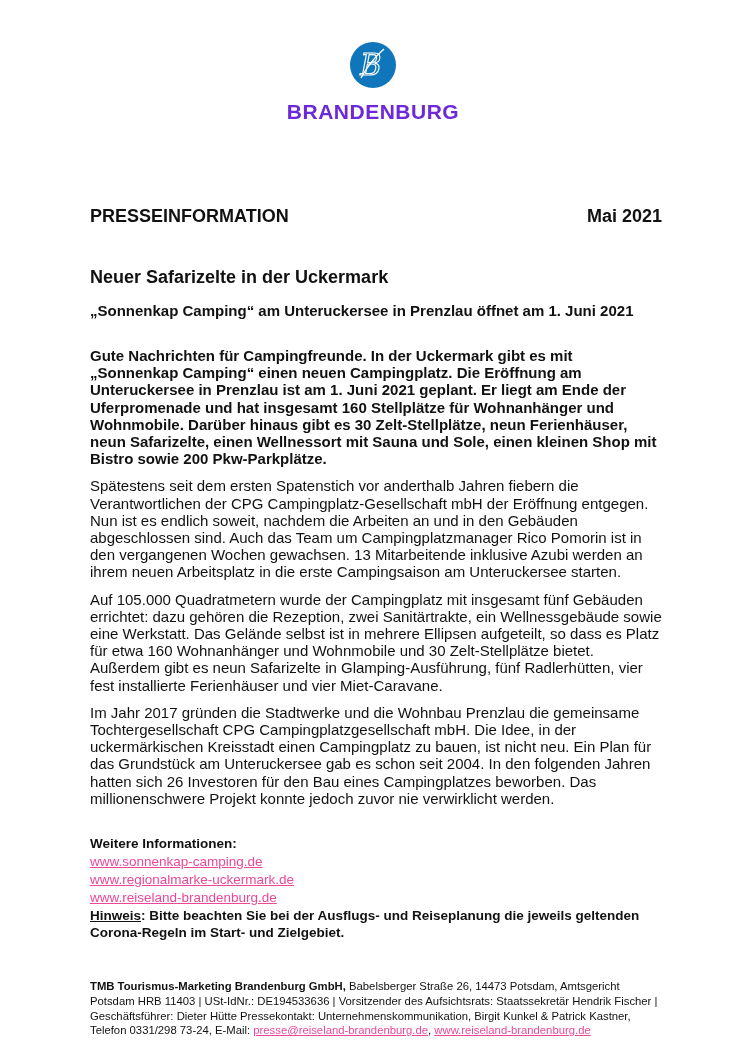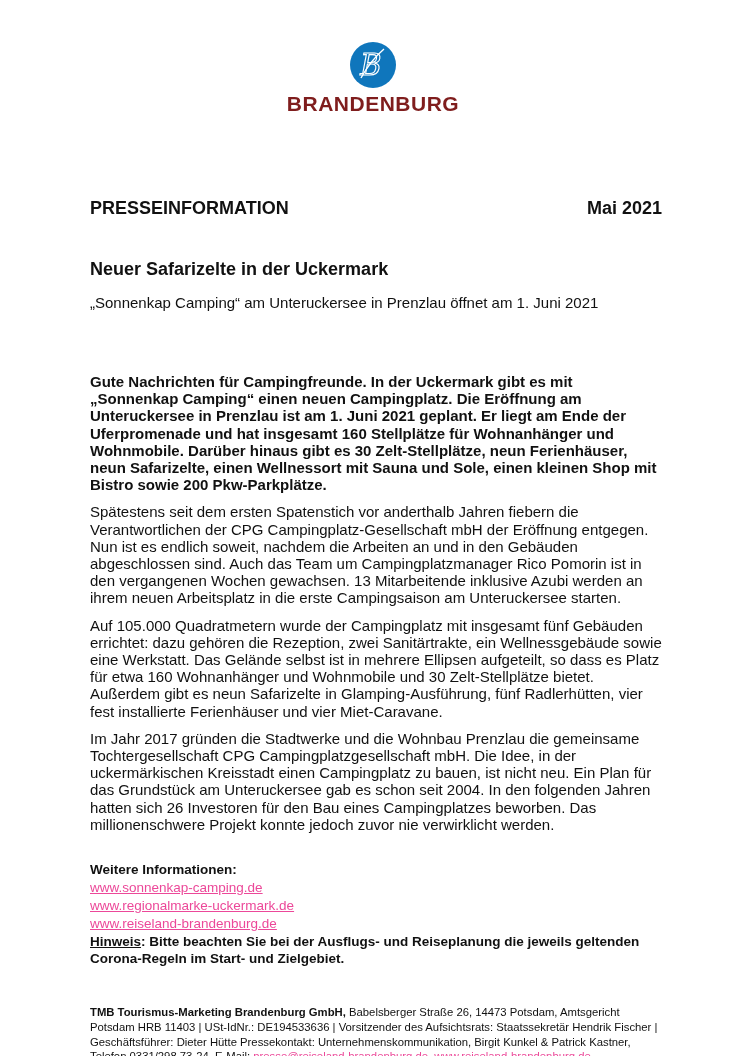--- a/index.html
+++ b/index.html
@@ -12,37 +12,37 @@
     font-family: "Liberation Sans", "DejaVu Sans", sans-serif;
     color: #111111;
     padding: 42px 84px 0 90px;
     position: relative;
     overflow: hidden;
   }
   
   .logo-block { text-align: center; margin-bottom: 82px; margin-right: 6px; }
   .logo-circle { display: inline-block; width: 46px; height: 46px; }
   .wordmark {
-    margin-top: 0;
+    margin-top: 8px;
     font-size: 21px;
     font-weight: bold;
     letter-spacing: 0.5px;
-    color: #7f1d1d;
+    color: #6d28d9;
   }
   
   .header-row {
     display: flex;
     justify-content: space-between;
     align-items: flex-start;
     font-size: 18px;
     font-weight: bold;
     margin-bottom: 40px;
   }
   h1 { font-size: 18px; font-weight: bold; margin-bottom: 14px; }
-  h2 { font-size: 15px; font-weight: normal; margin-bottom: 62px; }
+  h2 { font-size: 15px; font-weight: bold; margin-bottom: 28px; }
   p.body {
     font-size: 15px;
     line-height: 17.2px;
     margin-bottom: 10px;
   }
   p.intro { font-weight: bold; }
   .more-info { margin-top: 28px; font-size: 13.5px; line-height: 18px; }
   .more-info .mi-heading { font-weight: bold; }
   .more-info a, .footer a {
     color: #ec4899;

